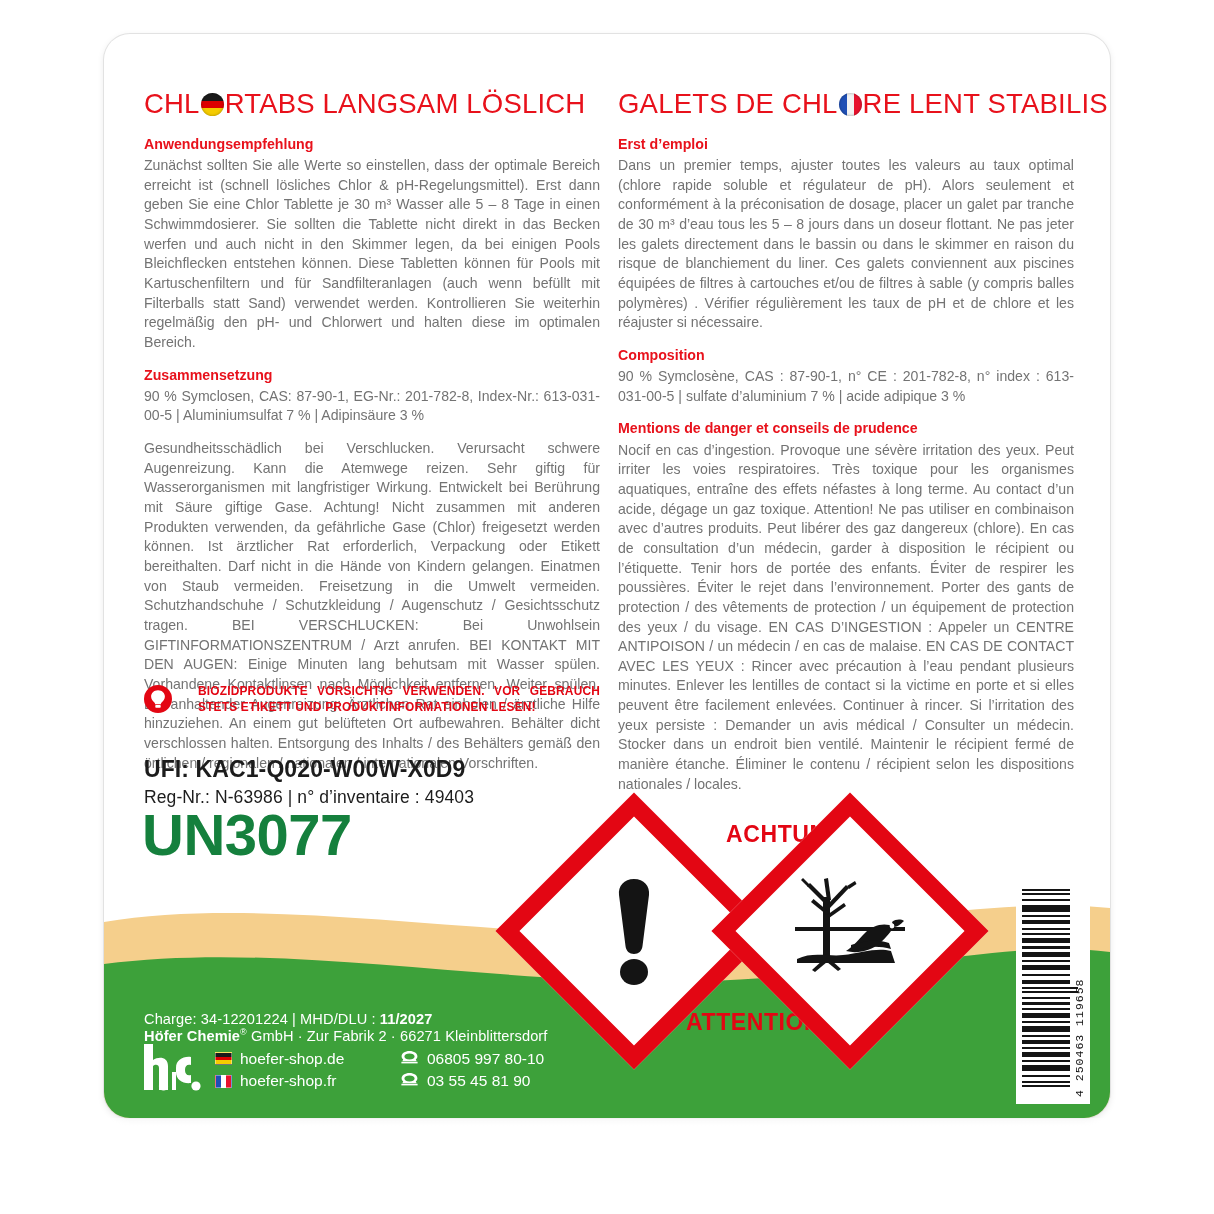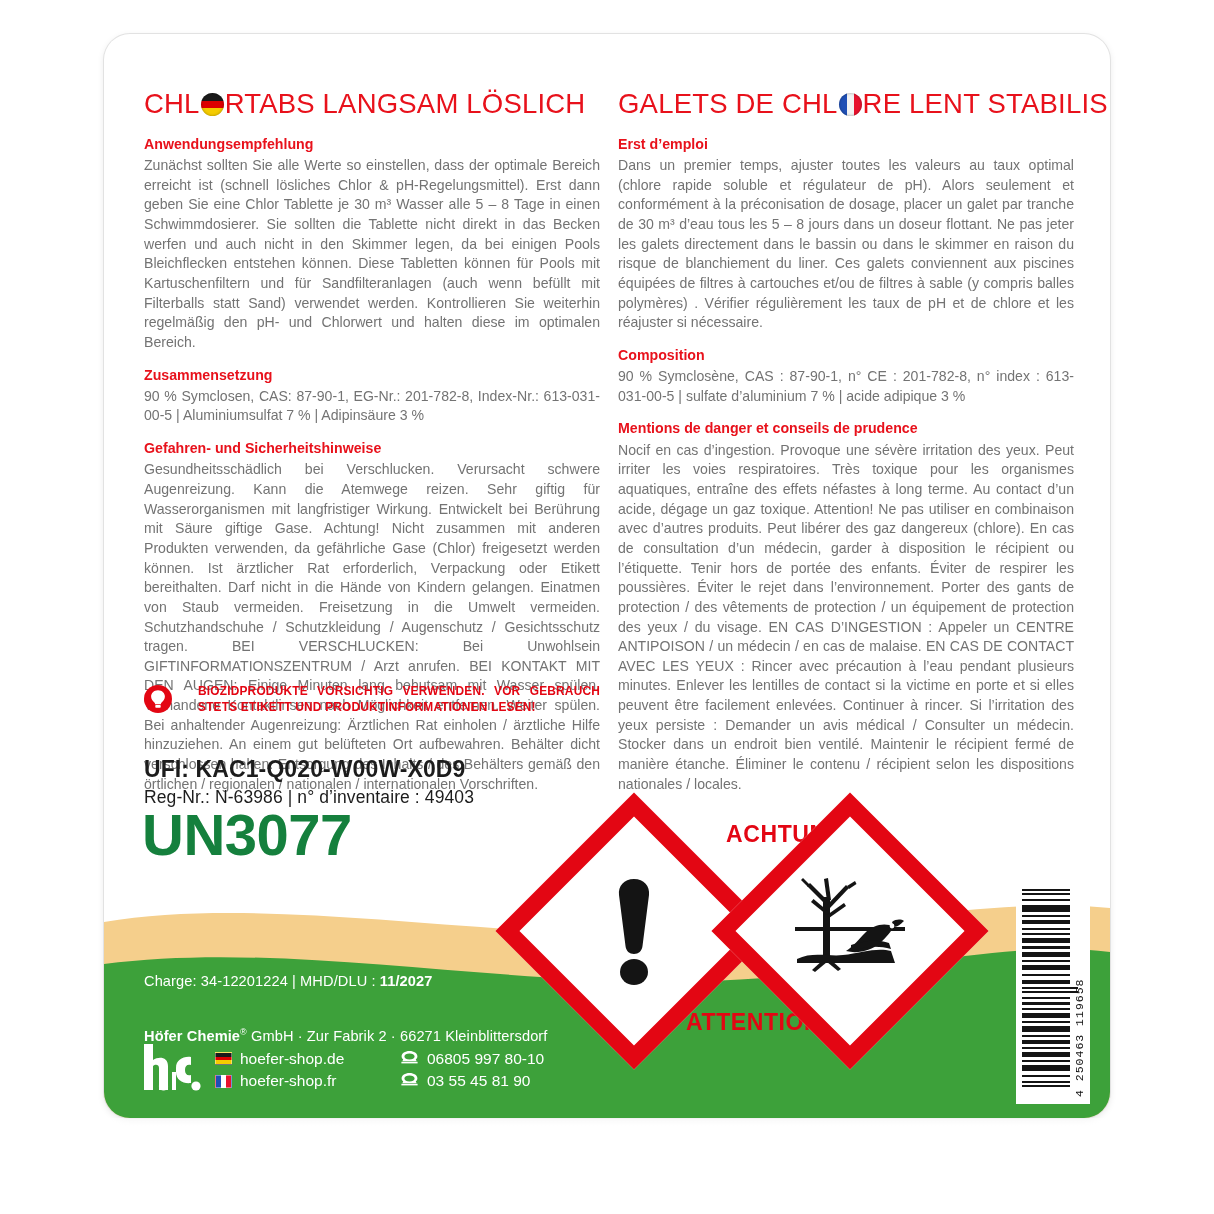--- a/index.html
+++ b/index.html
@@ -177,21 +177,20 @@
   
   .footer {
     position: absolute;
     left: 40px;
     bottom: 22px;
     width: 560px;
     color: #ffffff;
   }
   .charge-line {
     font-size: 14.6px;
-    margin-bottom: 38px;
     letter-spacing: 0.1px;
   }
   .charge-line b { font-weight: bold; }
   .company-line {
     font-size: 14.6px;
     letter-spacing: 0.1px;
   }
   .company-line .brand { font-weight: bold; }
   .company-line sup { font-size: 9px; vertical-align: super; }
   .contact-wrap {
@@ -309,21 +308,20 @@
 
       <div class="col col-de">
         <h1 class="lang-title"><span>CHL</span><span class="flag-dot flag-de"></span><span>RTABS LANGSAM LÖSLICH</span></h1>
 
         <div class="sec-head">Anwendungsempfehlung</div>
         <p class="sec-body">Zunächst sollten Sie alle Werte so einstellen, dass der optimale Bereich erreicht ist (schnell lösliches Chlor &amp; pH-Regelungsmittel). Erst dann geben Sie eine Chlor Tablette je 30 m³ Wasser alle 5 – 8 Tage in einen Schwimmdosierer. Sie sollten die Tablette nicht direkt in das Becken werfen und auch nicht in den Skimmer legen, da bei einigen Pools Bleichflecken entstehen können. Diese Tabletten können für Pools mit Kartuschenfiltern und für Sandfilteranlagen (auch wenn befüllt mit Filterballs statt Sand) verwendet werden. Kontrollieren Sie weiterhin regelmäßig den pH- und Chlorwert und halten diese im optimalen Bereich.</p>
 
         <div class="sec-head">Zusammensetzung</div>
         <p class="sec-body">90 % Symclosen, CAS: 87-90-1, EG-Nr.: 201-782-8, Index-Nr.: 613-031-00-5 | Aluminiumsulfat 7 % | Adipinsäure 3 %</p>
 
-        <div class="sec-head">Gefahren- und Sicherheitshinweise</div>
         <p class="sec-body">Gesundheitsschädlich bei Verschlucken. Verursacht schwere Augenreizung. Kann die Atemwege reizen. Sehr giftig für Wasserorganismen mit langfristiger Wirkung. Entwickelt bei Berührung mit Säure giftige Gase. Achtung! Nicht zusammen mit anderen Produkten verwenden, da gefährliche Gase (Chlor) freigesetzt werden können. Ist ärztlicher Rat erforderlich, Verpackung oder Etikett bereithalten. Darf nicht in die Hände von Kindern gelangen. Einatmen von Staub vermeiden. Freisetzung in die Umwelt vermeiden. Schutzhandschuhe / Schutzkleidung / Augenschutz / Gesichtsschutz tragen. BEI VERSCHLUCKEN: Bei Unwohlsein GIFTINFORMATIONSZENTRUM / Arzt anrufen. BEI KONTAKT MIT DEN AUGEN: Einige Minuten lang behutsam mit Wasser spülen. Vorhandene Kontaktlinsen nach Möglichkeit entfernen. Weiter spülen. Bei anhaltender Augenreizung: Ärztlichen Rat einholen / ärztliche Hilfe hinzuziehen. An einem gut belüfteten Ort aufbewahren. Behälter dicht verschlossen halten. Entsorgung des Inhalts / des Behälters gemäß den örtlichen / regionalen / nationalen / internationalen Vorschriften.</p>
       </div>
 
       <div class="col col-fr">
         <h1 class="lang-title"><span>GALETS DE CHL</span><span class="flag-dot flag-fr"></span><span>RE LENT STABILISÉ</span></h1>
 
         <div class="sec-head">Erst d’emploi</div>
         <p class="sec-body">Dans un premier temps, ajuster toutes les valeurs au taux optimal (chlore rapide soluble et régulateur de pH). Alors seulement et conformément à la préconisation de dosage, placer un galet par tranche de 30 m³ d’eau tous les 5 – 8 jours dans un doseur flottant. Ne pas jeter les galets directement dans le bassin ou dans le skimmer en raison du risque de blanchiement du liner. Ces galets conviennent aux piscines équipées de filtres à cartouches et/ou de filtres à sable (y compris balles polymères) . Vérifier régulièrement les taux de pH et de chlore et les réajuster si nécessaire.</p>
 
         <div class="sec-head">Composition</div>

